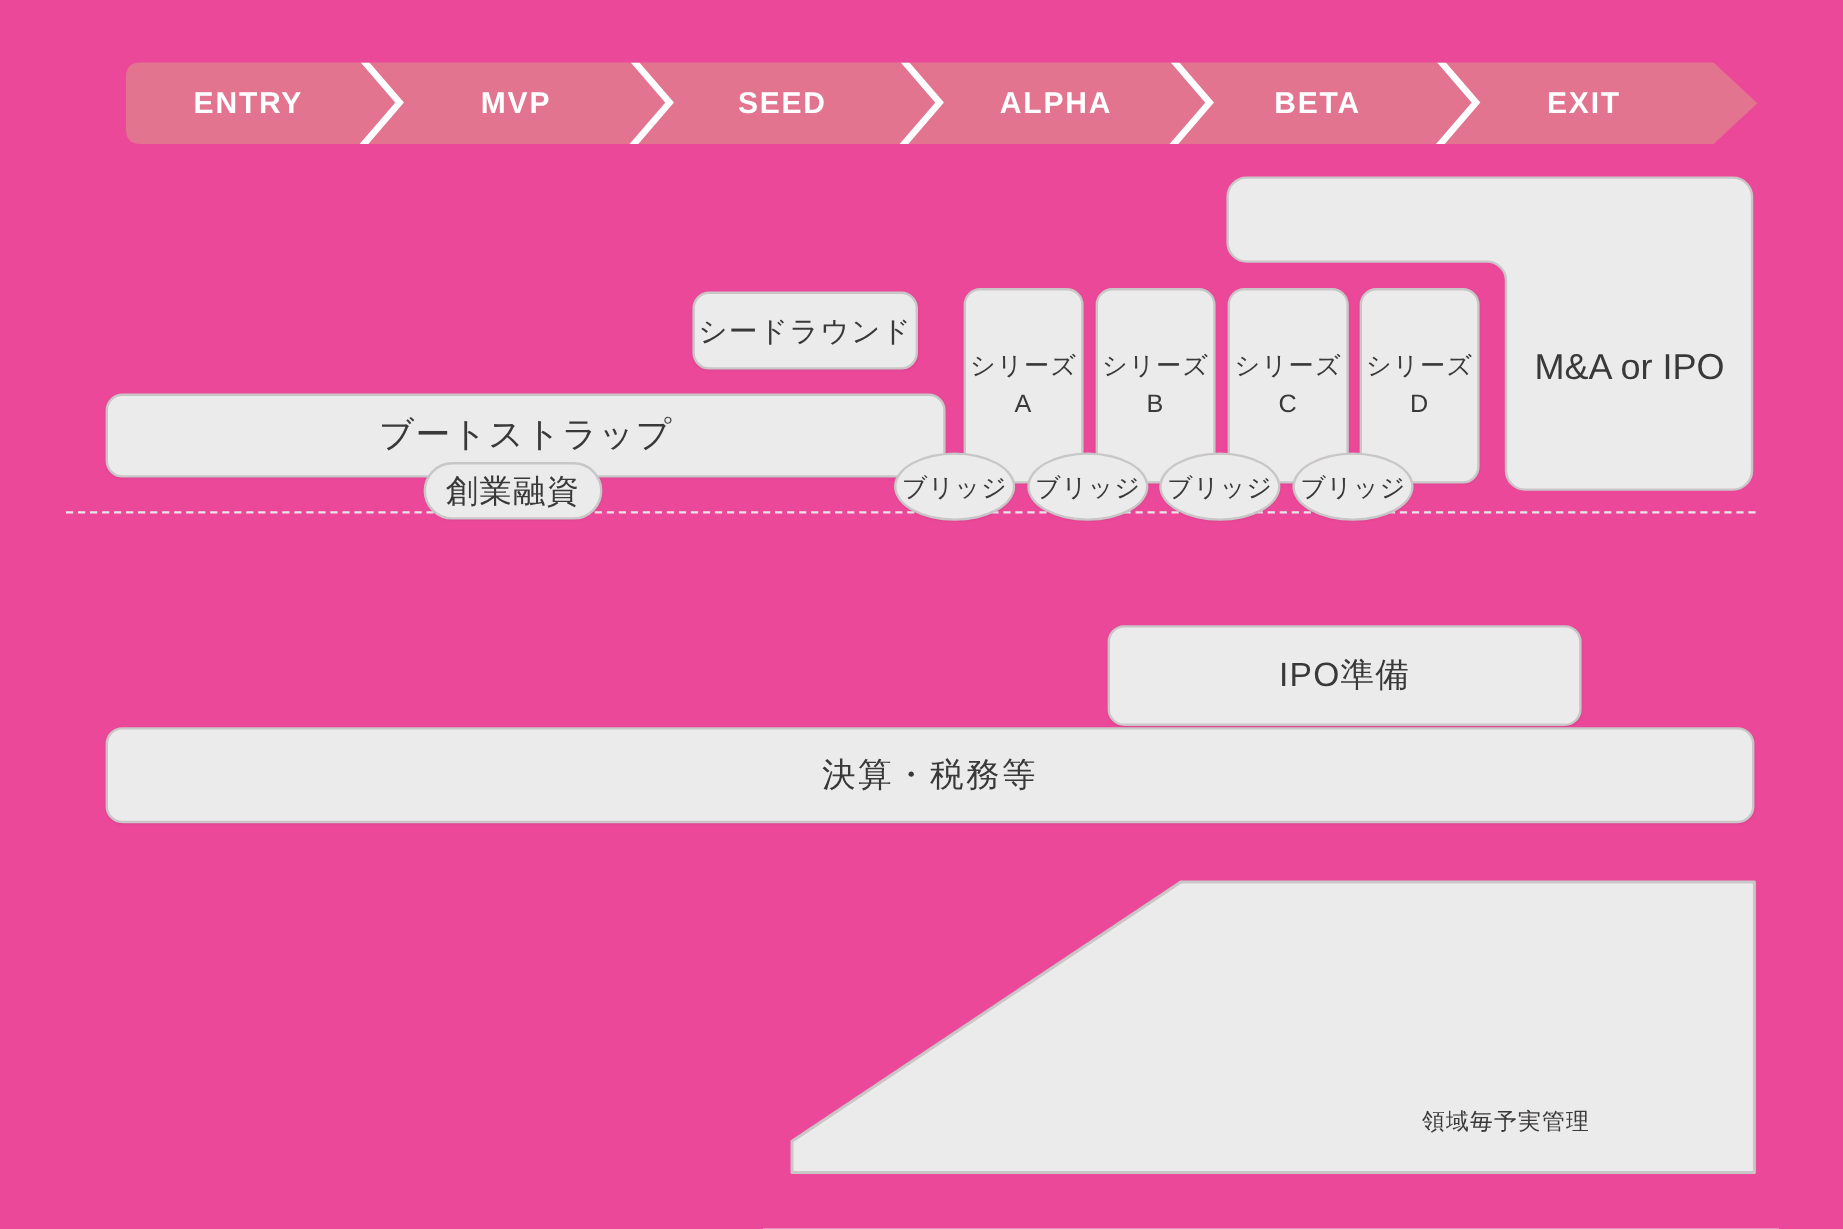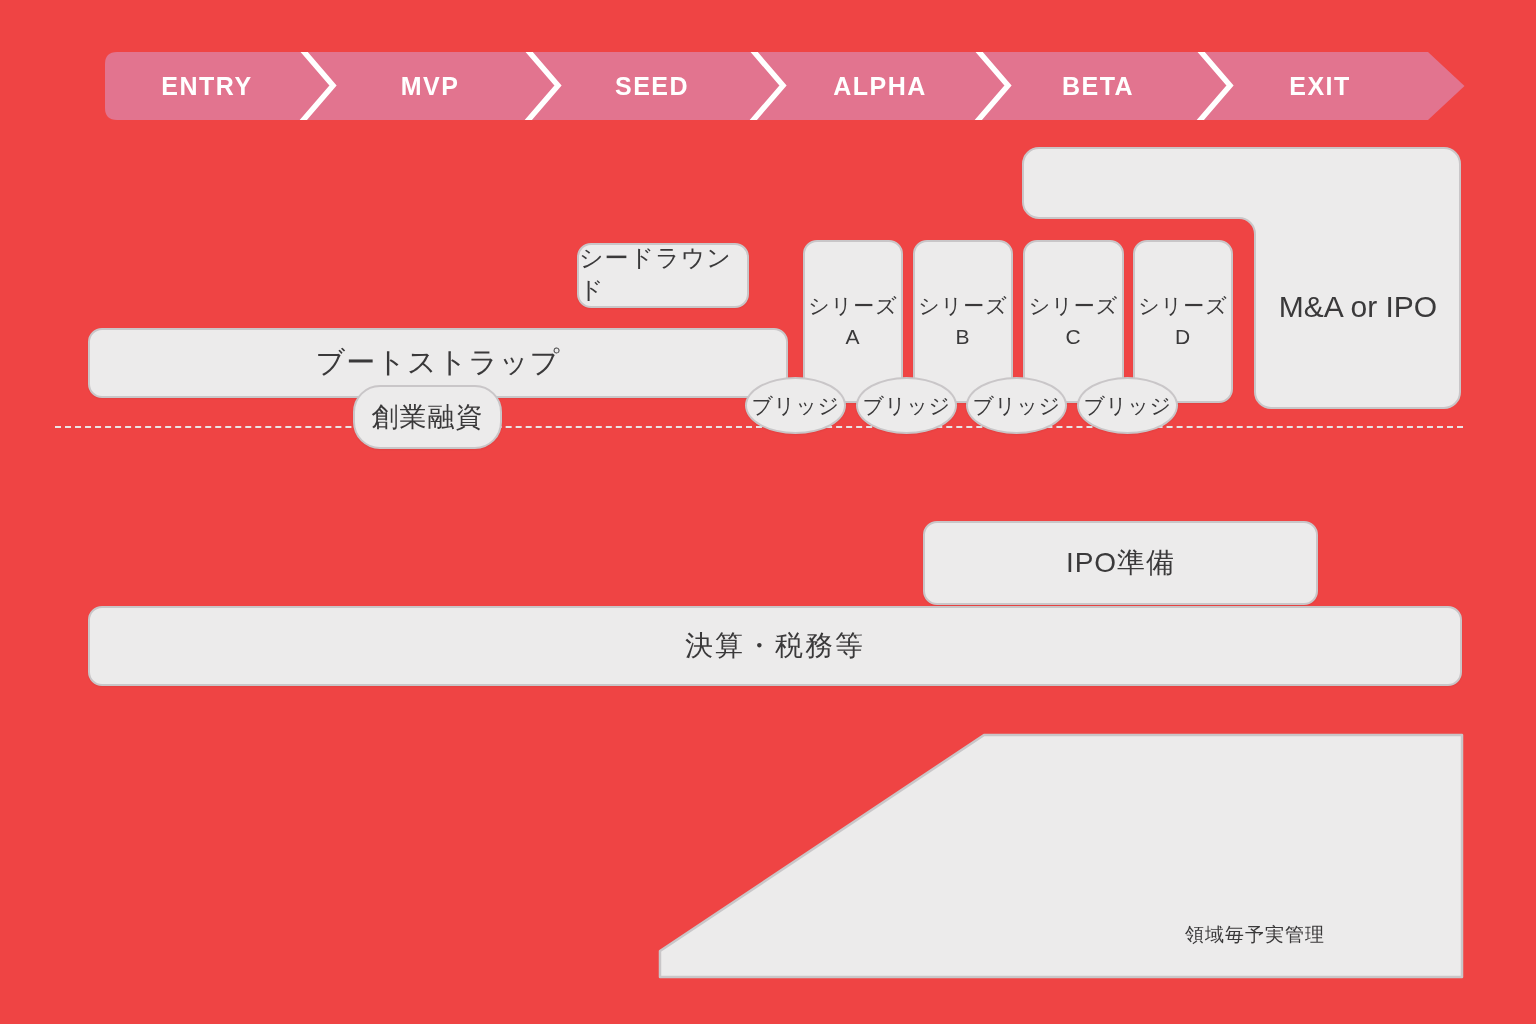--- a/index.html
+++ b/index.html
@@ -1,37 +1,37 @@
 <!DOCTYPE html>
 <html><head>
 <meta charset="utf-8">
 <style>
   html,body{margin:0;padding:0;background:#ffffff;}
   .canvas{
-    position:relative;width:1536px;height:1024px;background:#ef4444;overflow:hidden;
+    position:relative;width:1536px;height:1024px;background:#ec4899;overflow:hidden;
     font-family:"Liberation Sans","DejaVu Sans",sans-serif;color:#3a393a;
   }
   .abs{position:absolute;box-sizing:border-box;margin-top:29px;}
   .svg-layer{position:absolute;left:0;top:0;width:1536px;height:1024px;z-index:1;}
   .dashed-line{
     position:absolute;left:55px;top:426px;width:1408px;height:0;
     border-top:2px dashed #e9e5e6;z-index:2;
   }
   .gbox{
     position:absolute;box-sizing:border-box;background:#ecebeb;border:2px solid #c9c6c8;
     border-radius:14px;display:flex;align-items:center;justify-content:center;
     box-shadow:0 1px 2px rgba(0,0,0,0.05);z-index:3;
   }
   .jp{font-weight:300;letter-spacing:1px;color:#3a393a;}
-  .seed-round{left:577px;top:243px;width:172px;height:65px;font-size:24px;align-items:flex-end;}
+  .seed-round{left:577px;top:243px;width:188px;height:65px;font-size:24px;}
   .bootstrap{left:88px;top:328px;width:700px;height:70px;font-size:29px;z-index:3;}
   .series-col{top:240px;width:100px;height:163px;font-size:21px;text-align:center;line-height:1.45;}
   .col-a{left:803px;} .col-b{left:913px;} .col-c{left:1023px;width:101px;} .col-d{left:1133px;}
   .stadium{
-    left:353px;top:385px;width:149px;height:64px;border-radius:27px;
+    left:353px;top:385px;width:149px;height:48px;border-radius:27px;
     font-size:27px;z-index:4;
   }
   .bridge{
     top:377px;width:101px;height:57px;border-radius:50%;font-size:21px;z-index:4;
     letter-spacing:0.5px;
   }
   .br-1{left:745px;} .br-2{left:856px;} .br-3{left:966px;} .br-4{left:1077px;}
   .ipo-prep{left:923px;top:521px;width:395px;height:84px;font-size:28px;}
   .ipo-maintain{left:1334px;top:454px;width:127px;height:132px;font-size:26px;}
   .accounting{left:88px;top:606px;width:1374px;height:80px;font-size:28px;letter-spacing:2px;}

